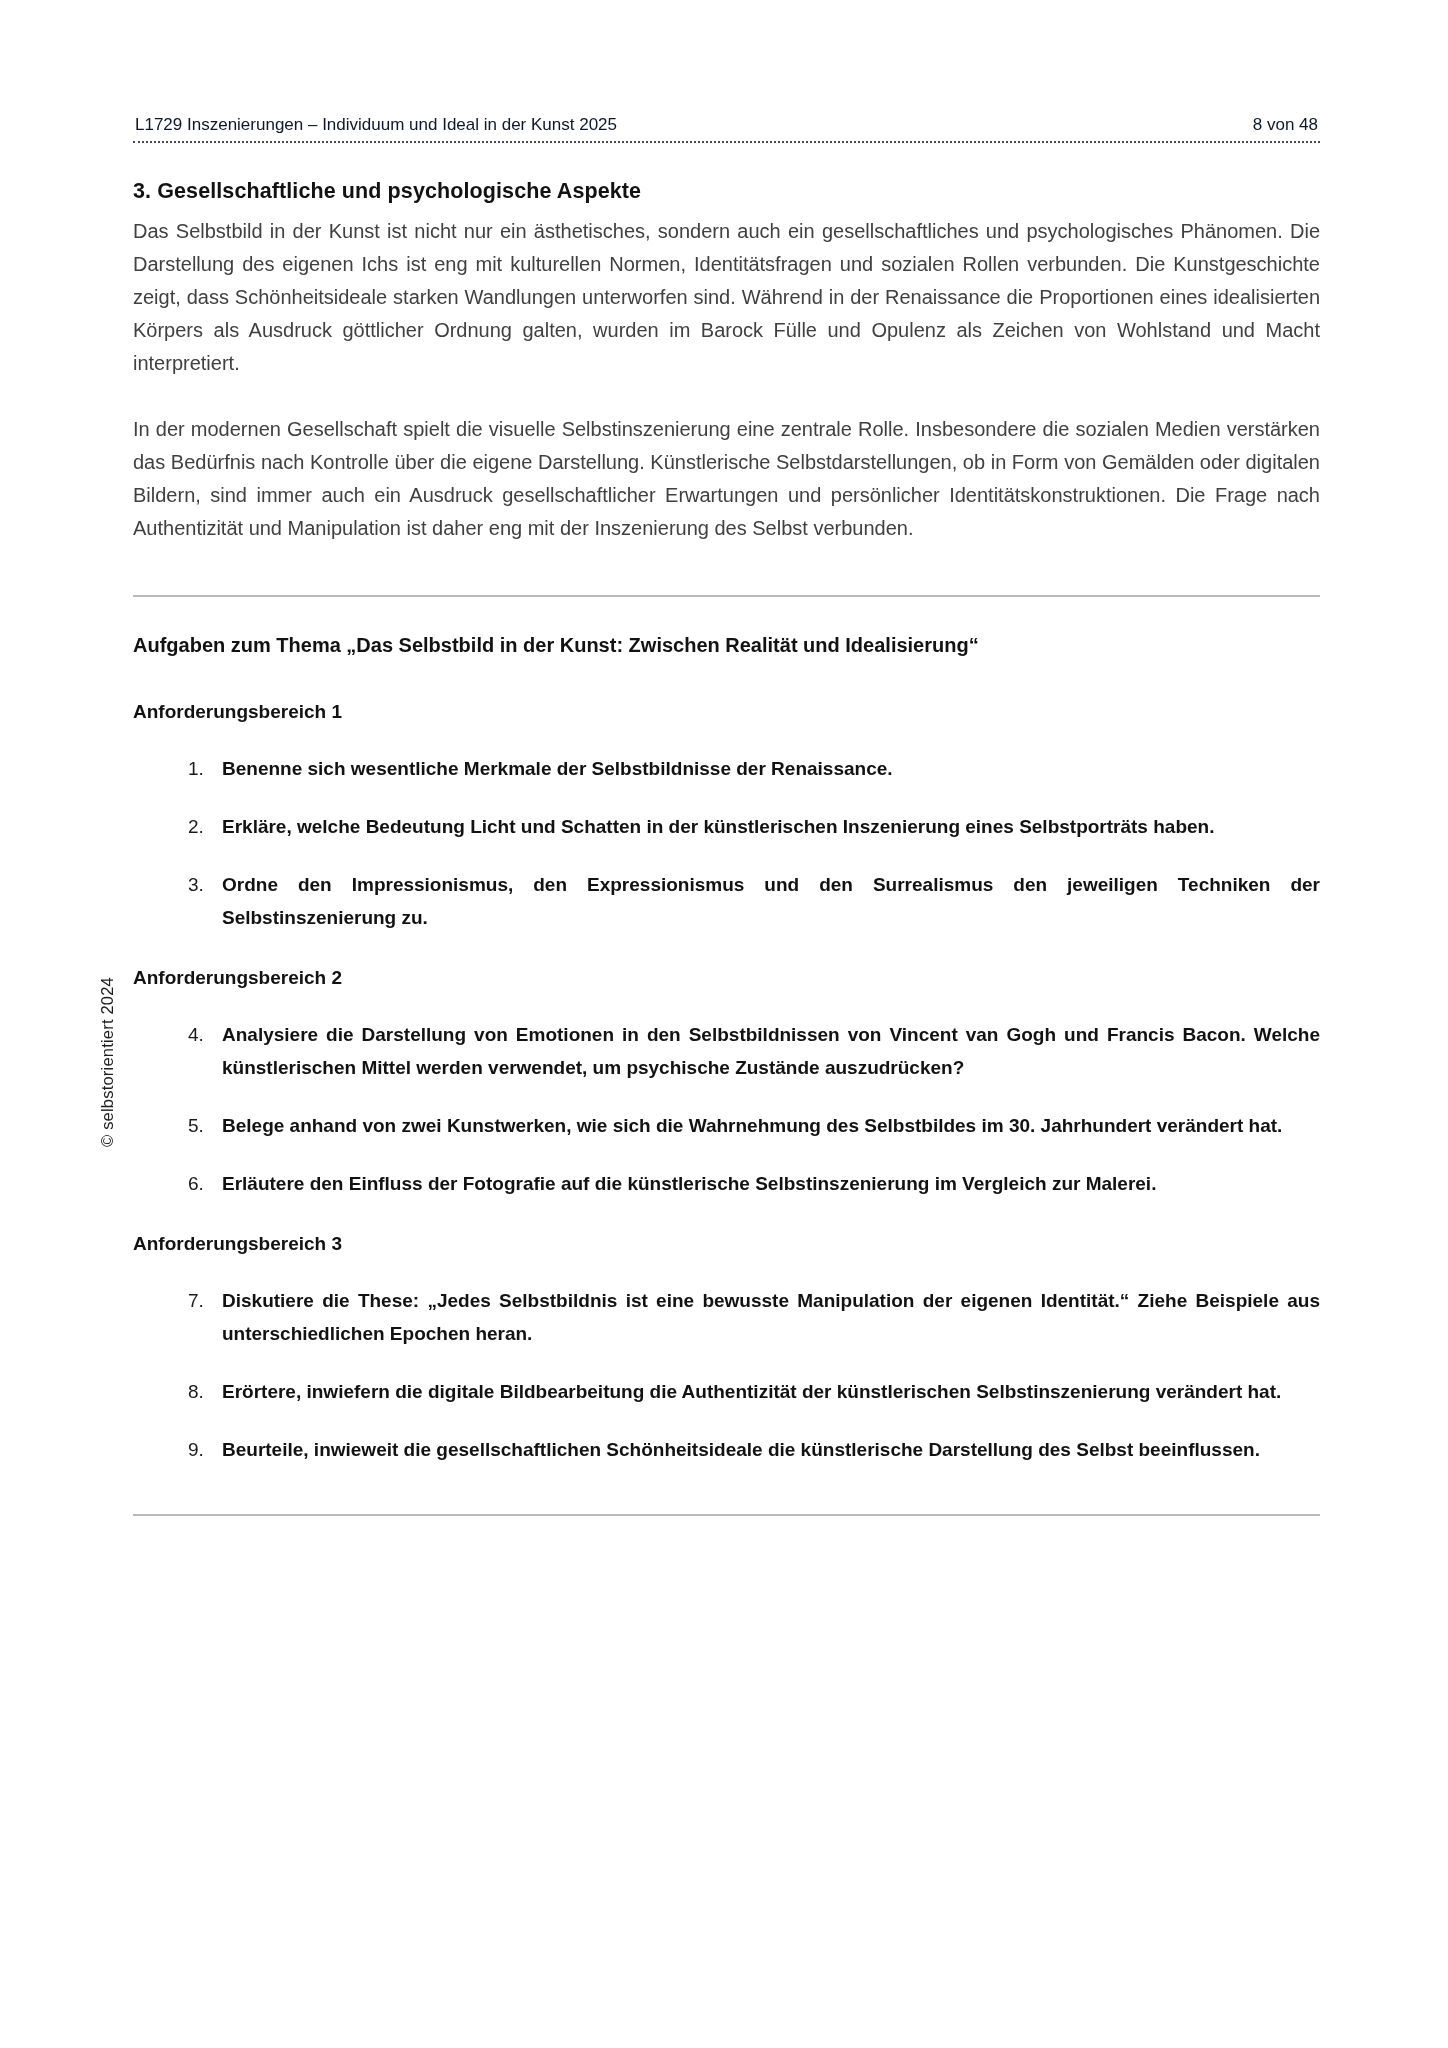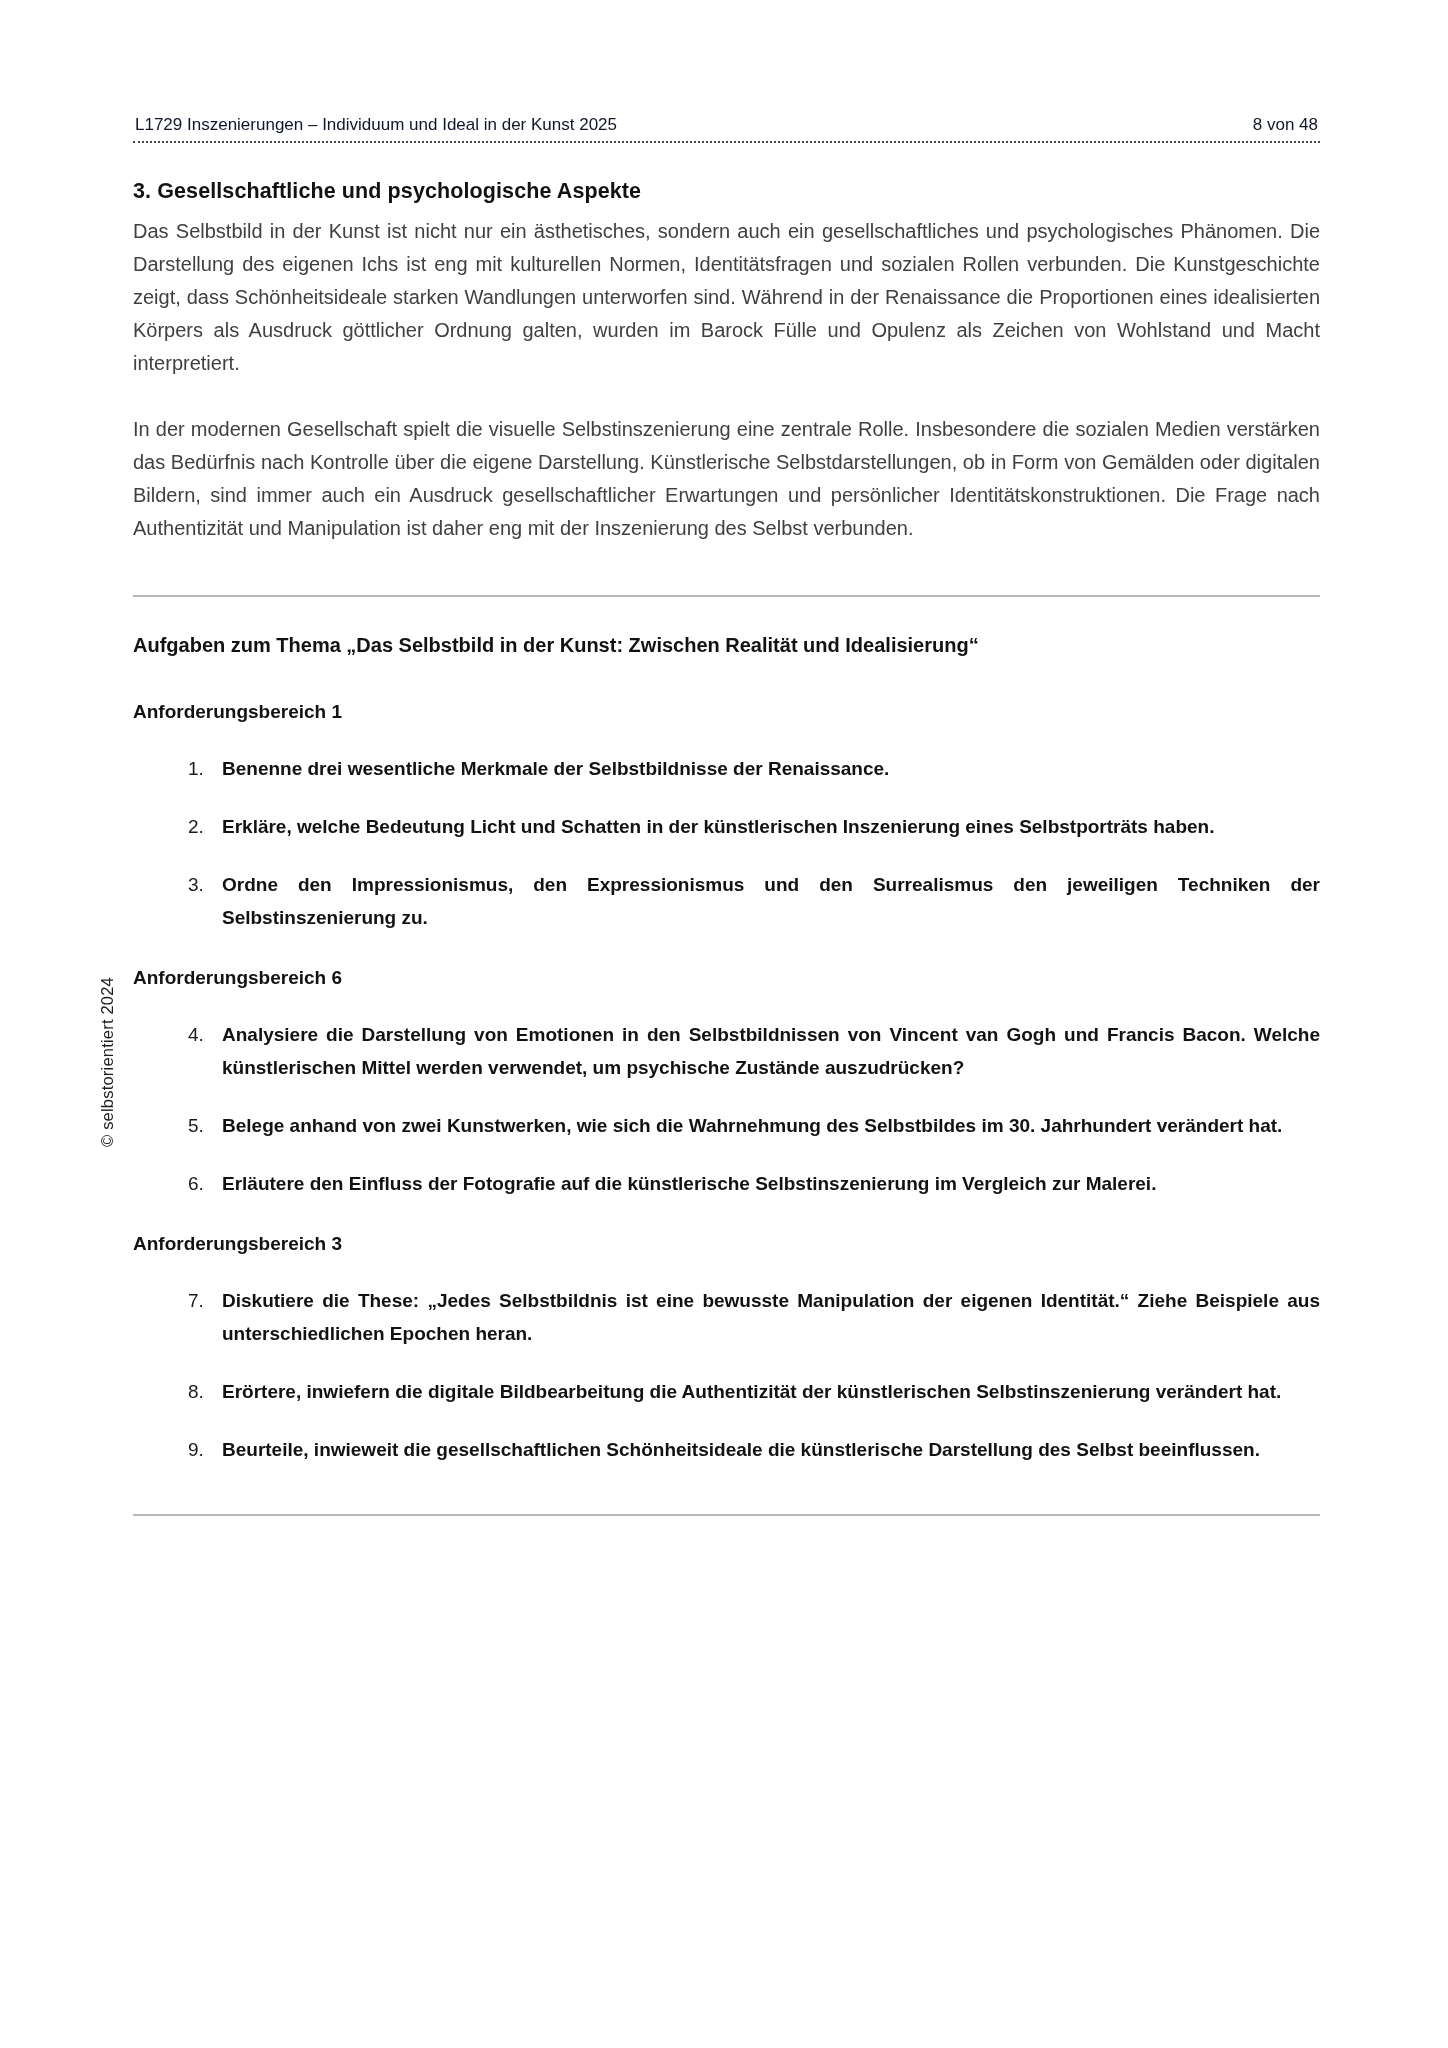--- a/index.html
+++ b/index.html
@@ -136,32 +136,32 @@
     <p class="body-para">In der modernen Gesellschaft spielt die visuelle Selbstinszenierung eine zentrale Rolle. Insbesondere die sozialen Medien verstärken das Bedürfnis nach Kontrolle über die eigene Darstellung. Künstlerische Selbstdarstellungen, ob in Form von Gemälden oder digitalen Bildern, sind immer auch ein Ausdruck gesellschaftlicher Erwartungen und persönlicher Identitätskonstruktionen. Die Frage nach Authentizität und Manipulation ist daher eng mit der Inszenierung des Selbst verbunden.</p>
 
     <hr class="rule">
 
     <h2 class="tasks-heading">Aufgaben zum Thema „Das Selbstbild in der Kunst: Zwischen Realität und Idealisierung“</h2>
 
     <h3 class="group-label">Anforderungsbereich 1</h3>
 
     <div class="task">
       <span class="num">1.</span>
-      <div class="task-text">Benenne drei wesentliche Merkmale der Selbstbildnisse der Renaissance.</div>
+      <div class="task-text">Benenne sich wesentliche Merkmale der Selbstbildnisse der Renaissance.</div>
     </div>
     <div class="task">
       <span class="num">2.</span>
       <div class="task-text">Erkläre, welche Bedeutung Licht und Schatten in der künstlerischen Inszenierung eines Selbstporträts haben.</div>
     </div>
     <div class="task">
       <span class="num">3.</span>
       <div class="task-text">Ordne den Impressionismus, den Expressionismus und den Surrealismus den jeweiligen Techniken der Selbstinszenierung zu.</div>
     </div>
 
-    <h3 class="group-label">Anforderungsbereich 6</h3>
+    <h3 class="group-label">Anforderungsbereich 2</h3>
 
     <div class="task">
       <span class="num">4.</span>
       <div class="task-text">Analysiere die Darstellung von Emotionen in den Selbstbildnissen von Vincent van Gogh und Francis Bacon. Welche künstlerischen Mittel werden verwendet, um psychische Zustände auszudrücken?</div>
     </div>
     <div class="task">
       <span class="num">5.</span>
       <div class="task-text">Belege anhand von zwei Kunstwerken, wie sich die Wahrnehmung des Selbstbildes im 30. Jahrhundert verändert hat.</div>
     </div>
     <div class="task">

